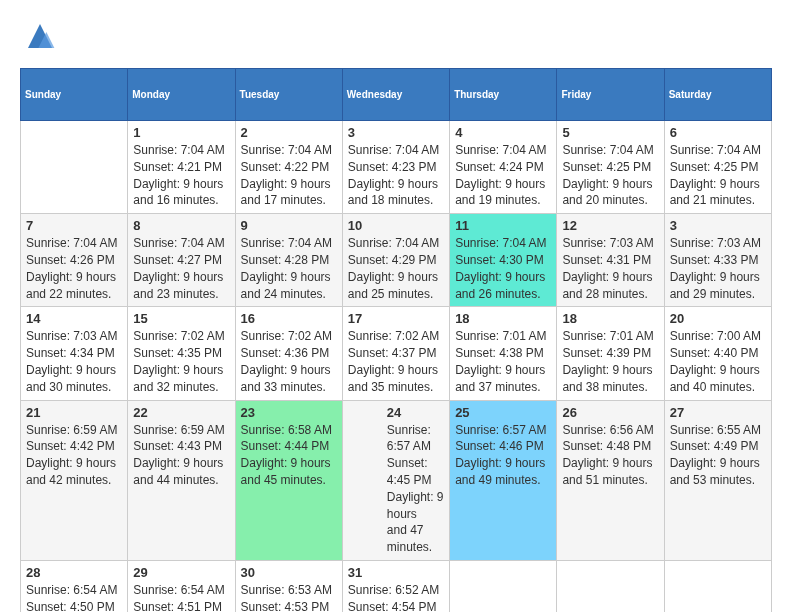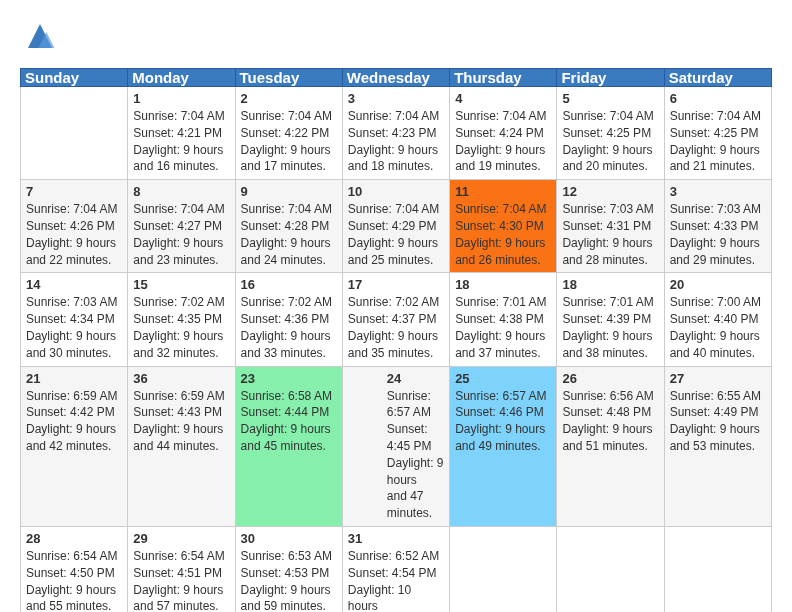--- a/index.html
+++ b/index.html
@@ -54,23 +54,23 @@
       color: #555;
     }
     .calendar {
       width: 100%;
       border-collapse: collapse;
       font-size: 11px;
     }
     .calendar th {
       background-color: #3a7abf;
       color: #fff;
-      padding: 0 4px;
+      padding: 20px 4px;
       text-align: left;
-      font-size: 15px;
+      font-size: 10px;
       font-weight: bold;
       border: 1px solid #2a5a9f;
     }
     .calendar td {
       vertical-align: top;
       padding: 4px 5px;
       border: 1px solid #ccc;
       width: 107px;
       min-height: 80px;
       background: #fff;
@@ -163,21 +163,21 @@
           <div class="day-info">Sunrise: 7:04 AM<br>Sunset: 4:27 PM<br>Daylight: 9 hours<br>and 23 minutes.</div>
         </td>
         <td style="background-color: rgb(245, 245, 245);">
           <div class="day-number">9</div>
           <div class="day-info">Sunrise: 7:04 AM<br>Sunset: 4:28 PM<br>Daylight: 9 hours<br>and 24 minutes.</div>
         </td>
         <td style="background-color: rgb(245, 245, 245);">
           <div class="day-number">10</div>
           <div class="day-info">Sunrise: 7:04 AM<br>Sunset: 4:29 PM<br>Daylight: 9 hours<br>and 25 minutes.</div>
         </td>
-        <td style="background-color: #f97316;">
+        <td style="background-color: #5eead4;">
           <div class="day-number">11</div>
           <div class="day-info">Sunrise: 7:04 AM<br>Sunset: 4:30 PM<br>Daylight: 9 hours<br>and 26 minutes.</div>
         </td>
         <td style="background-color: rgb(245, 245, 245);">
           <div class="day-number">12</div>
           <div class="day-info">Sunrise: 7:03 AM<br>Sunset: 4:31 PM<br>Daylight: 9 hours<br>and 28 minutes.</div>
         </td>
         <td style="background-color: rgb(245, 245, 245);">
           <div class="day-number">3</div>
           <div class="day-info">Sunrise: 7:03 AM<br>Sunset: 4:33 PM<br>Daylight: 9 hours<br>and 29 minutes.</div>
@@ -212,21 +212,21 @@
           <div class="day-number">20</div>
           <div class="day-info">Sunrise: 7:00 AM<br>Sunset: 4:40 PM<br>Daylight: 9 hours<br>and 40 minutes.</div>
         </td>
       </tr>
       <tr style="background-color: rgb(245, 245, 245);">
         <td style="background-color: rgb(245, 245, 245);">
           <div class="day-number">21</div>
           <div class="day-info">Sunrise: 6:59 AM<br>Sunset: 4:42 PM<br>Daylight: 9 hours<br>and 42 minutes.</div>
         </td>
         <td style="background-color: rgb(245, 245, 245);">
-          <div class="day-number">36</div>
+          <div class="day-number">22</div>
           <div class="day-info">Sunrise: 6:59 AM<br>Sunset: 4:43 PM<br>Daylight: 9 hours<br>and 44 minutes.</div>
         </td>
         <td style="background-color: #86efac;">
           <div class="day-number">23</div>
           <div class="day-info">Sunrise: 6:58 AM<br>Sunset: 4:44 PM<br>Daylight: 9 hours<br>and 45 minutes.</div>
         </td>
         <td style="background-color: rgb(245, 245, 245); padding-left: 44px;">
           <div class="day-number">24</div>
           <div class="day-info">Sunrise: 6:57 AM<br>Sunset: 4:45 PM<br>Daylight: 9 hours<br>and 47 minutes.</div>
         </td>

